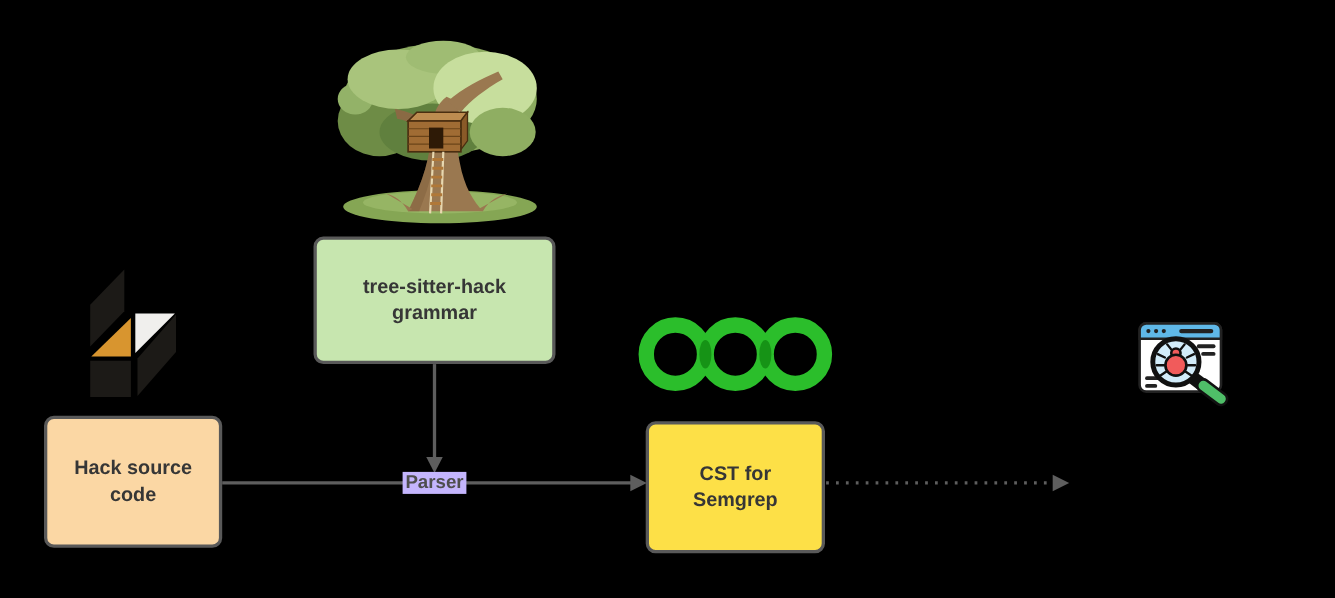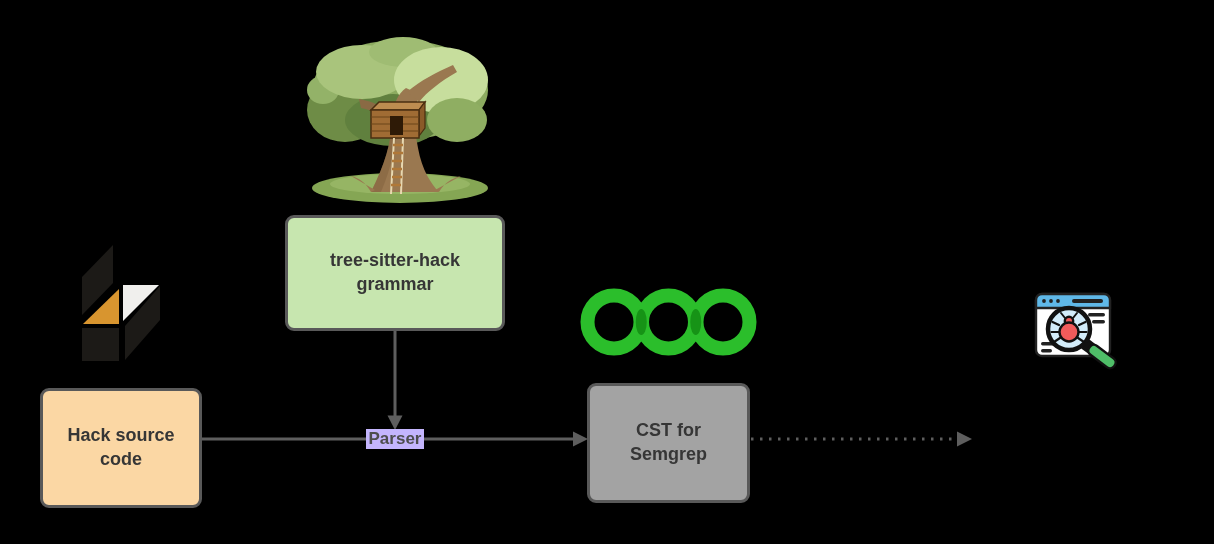--- a/index.html
+++ b/index.html
@@ -42,29 +42,29 @@
     <g>
       <line x1="751" y1="439" x2="957" y2="439" stroke="#5E5E5E" stroke-width="3" stroke-dasharray="2.5,6.5"></line>
       <polygon points="972,439 957,431.5 957,446.5" fill="#5E5E5E"></polygon>
     </g>
   </svg>
 
   <div class="edge-label" style="left:335px;top:427px;width:120px;height:24px;">
     <span>Parser</span>
   </div>
 
-  <div class="node" style="left: 40px; top: 378px; width: 162px; height: 120px; background-color: rgb(251, 215, 164); margin-top: 10px;">
+  <div class="node" style="left: 40px; top: 378px; width: 162px; height: 120px; background-color: rgb(251, 215, 164);">
     <span>Hack source code</span>
   </div>
 
   <div class="node" style="left: 285px; top: 215px; width: 220px; height: 116px; background-color: rgb(199, 230, 175);">
     <span>tree-sitter-hack grammar</span>
   </div>
 
-  <div class="node" style="left: 587px; top: 383px; width: 163px; height: 120px; background-color: #a3a3a3;">
+  <div class="node" style="left: 587px; top: 383px; width: 163px; height: 120px; background-color: #fde047;">
     <span>CST for Semgrep</span>
   </div>
 
 
   <svg class="icon" style="left:70px;top:242px;" width="100" height="130" viewBox="0 0 100 130">
     <polygon points="43,3 43,41 12,73 12,35" fill="#1C1A17"></polygon>
     <polygon points="49,47 13,82 49,82" fill="#D8952F"></polygon>
     <polygon points="53,43 89,43 53,79" fill="#F0EFED"></polygon>
     <polygon points="90,44 90,78 55,118 55,84" fill="#1C1A17"></polygon>
     <polygon points="12,86 49,86 49,119 12,119" fill="#1C1A17"></polygon>

